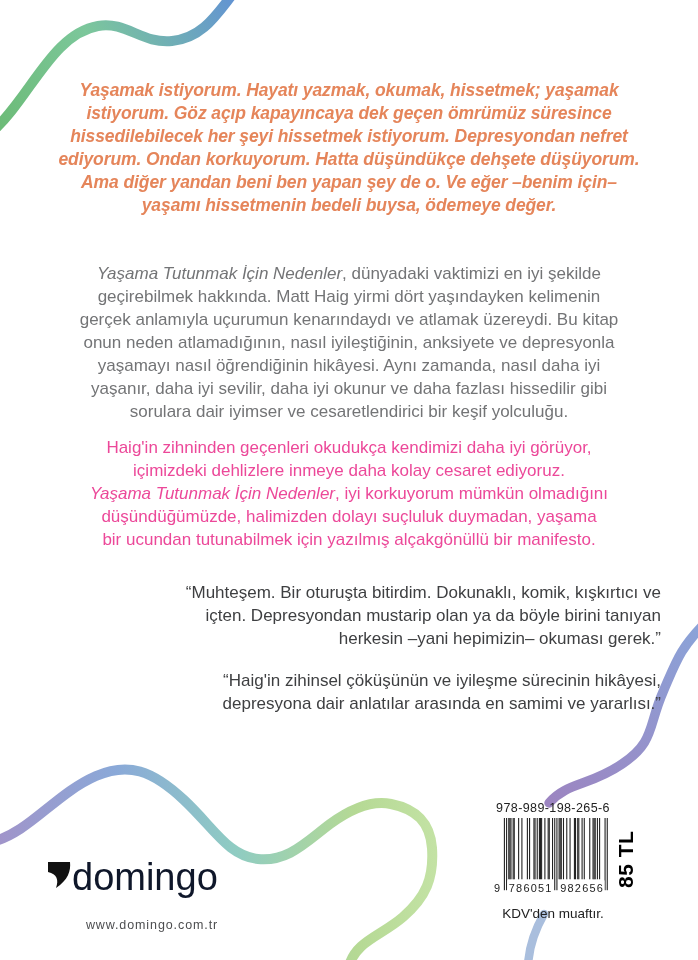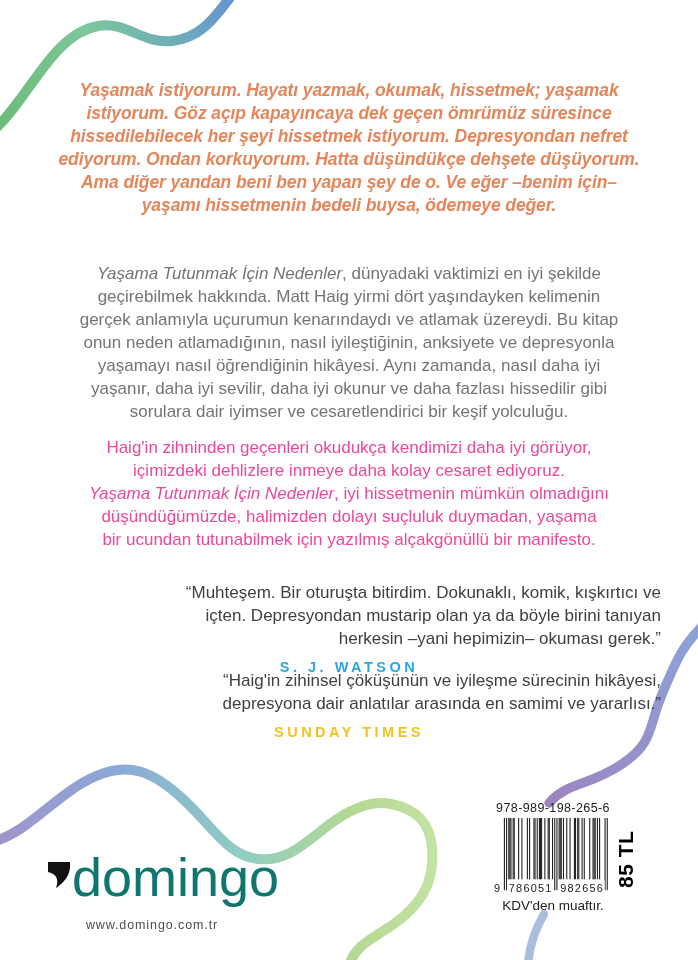--- a/index.html
+++ b/index.html
@@ -19,26 +19,26 @@
   .p2{top:424px}
   .it{font-style:italic}
   .quote{position:absolute;left:0;right:0;margin:0 auto;width:624px;text-align:center;}
   .q1{top:581px}
   .q2{top:669px}
   .qtext{font-size:17px;line-height:23px;white-space:pre-line;text-align:right;}
   .qsrc{margin-top:9px;font-weight:bold;font-size:14.5px;letter-spacing:3.5px;}
   .publisher{position:absolute;left:46px;top:854px;width:212px;}
   .plogo-row{display:flex;align-items:flex-start;}
   .mark{display:inline-block;margin-top:7px;}
-  .pname{font-size:54px;line-height:46px;color:#0f766e;}
+  .pname{font-size:38px;line-height:46px;color:#0f172a;}
   .purl{text-align:center;font-size:12.5px;letter-spacing:0.9px;color:#4c4d4f;margin-top:18px;}
   .barcode-block{position:absolute;left:494px;top:801px;width:118px;text-align:center;}
   .isbn{font-size:12.5px;letter-spacing:0.4px;margin-bottom:3px;white-space:nowrap;}
   #barcode svg{display:block;}
-  .tax{margin-top:3px;font-size:13.5px;white-space:nowrap;}
+  .tax{margin-top:11px;font-size:13.5px;white-space:nowrap;}
   .price{
     position:absolute;left:614px;top:888px;transform:rotate(-90deg);
     transform-origin:0 0;font-weight:bold;font-size:21px;letter-spacing:0.5px;white-space:nowrap;
   }
 </style>
 </head>
 <body>
 
 <div class="cover">
 
@@ -77,35 +77,33 @@
   <div class="para p1" style="color: rgb(115, 116, 118);"><span class="it">Yaşama Tutunmak İçin Nedenler</span><span>, dünyadaki vaktimizi en iyi şekilde
 geçirebilmek hakkında. Matt Haig yirmi dört yaşındayken kelimenin
 gerçek anlamıyla uçurumun kenarındaydı ve atlamak üzereydi. Bu kitap
 onun neden atlamadığının, nasıl iyileştiğinin, anksiyete ve depresyonla
 yaşamayı nasıl öğrendiğinin hikâyesi. Aynı zamanda, nasıl daha iyi
 yaşanır, daha iyi sevilir, daha iyi okunur ve daha fazlası hissedilir gibi
 sorulara dair iyimser ve cesaretlendirici bir keşif yolculuğu.</span></div>
 
   <div class="para p2" style="color: #ec4899;"><span>Haig'in zihninden geçenleri okudukça kendimizi daha iyi görüyor,
 içimizdeki dehlizlere inmeye daha kolay cesaret ediyoruz.
-</span><span class="it">Yaşama Tutunmak İçin Nedenler</span><span>, iyi hissetmenin mümkün olmadığını
+</span><span class="it">Yaşama Tutunmak İçin Nedenler</span><span>, iyi korkuyorum mümkün olmadığını
 düşündüğümüzde, halimizden dolayı suçluluk duymadan, yaşama
 bir ucundan tutunabilmek için yazılmış alçakgönüllü bir manifesto.</span></div>
 
   <div class="quote q1">
     <div class="qtext" style="color: rgb(62, 63, 65);">“Muhteşem. Bir oturuşta bitirdim. Dokunaklı, komik, kışkırtıcı ve
 içten. Depresyondan mustarip olan ya da böyle birini tanıyan
 herkesin –yani hepimizin– okuması gerek.”</div>
-    <div class="qsrc" style="color: rgb(42, 167, 222);">S. J. WATSON</div>
   </div>
 
   <div class="quote q2">
     <div class="qtext" style="color: rgb(62, 63, 65);">“Haig'in zihinsel çöküşünün ve iyileşme sürecinin hikâyesi,
 depresyona dair anlatılar arasında en samimi ve yararlısı.”</div>
-    <div class="qsrc" style="color: rgb(241, 195, 30);">SUNDAY TIMES</div>
   </div>
 
   <div class="publisher">
     <div class="plogo-row">
       <span class="mark">
         <svg width="26" height="30" viewBox="0 0 26 30">
           <path d="M2 1 L24 1 C25 10 22 19 10 27 C13 19 11 13 2 11 Z" fill="#111"></path>
         </svg>
       </span>
       <span class="pname">domingo</span>

